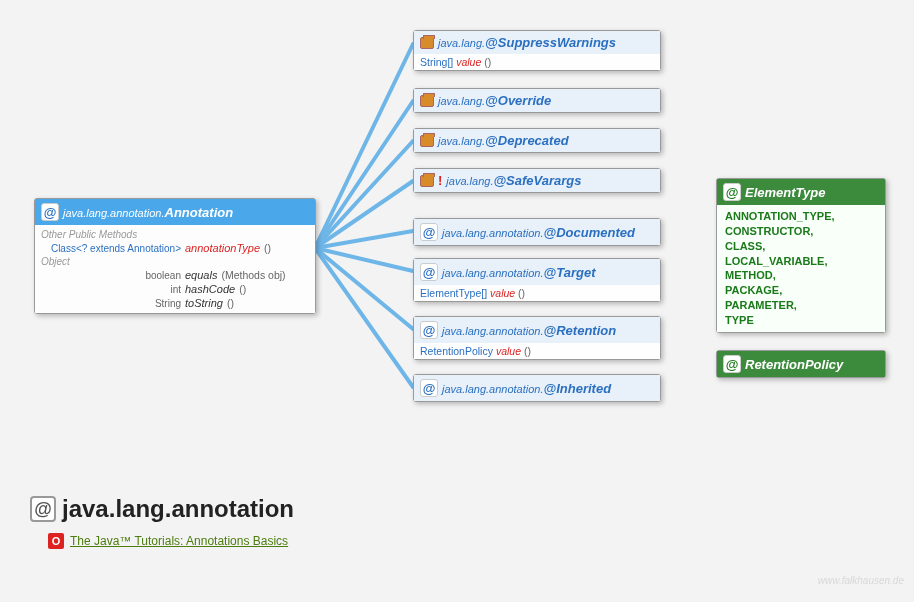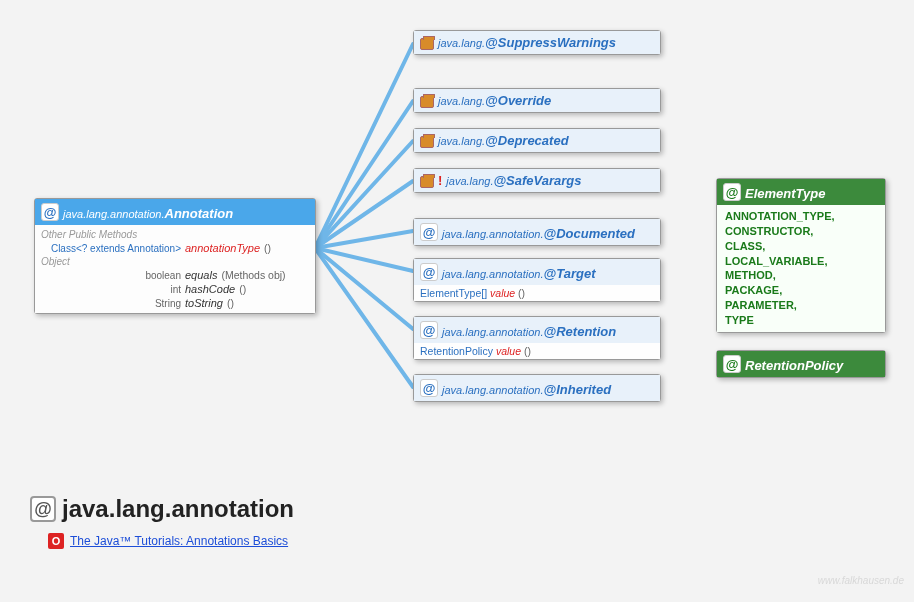--- a/index.html
+++ b/index.html
@@ -22,21 +22,21 @@
   .box {
     position: absolute;
     border: 1px solid #999;
     background: #fff;
     box-shadow: 2px 2px 5px rgba(0,0,0,0.25);
     border-radius: 3px;
   }
   .box-header {
     padding: 4px 6px;
     display: flex;
-    align-items: flex-end;
+    align-items: center;
     gap: 4px;
     font-size: 13px;
   }
   .hdr-blue { background: #4aa7ea; color: #fff; }
   .hdr-lightblue { background: #e8f1fa; color: #2b70c0; }
   .hdr-green { background: #3c8a3c; color: #fff; }
   .pkg { font-style: italic; font-size: 11px; }
   .clsname { font-weight: bold; font-style: italic; }
   .clsname-at { font-weight: bold; font-style: italic; }
   .box-body {
@@ -125,21 +125,21 @@
     display:inline-flex;
     width:16px;height:16px;
     background:#d22;
     color:#fff;
     font-size:11px;
     font-weight:bold;
     align-items:center;
     justify-content:center;
     border-radius:2px;
   }
-  .link-text { color:#1d4ed8; text-decoration:underline; font-size:12px; }
+  .link-text { color:#4d7c0f; text-decoration:underline; font-size:12px; }
   .watermark {
     position:absolute;
     right:10px; bottom:16px;
     font-size:10px;
     color:#d8d8d8;
     font-style:italic;
   }
 </style>
 </head>
 <body>
@@ -189,20 +189,21 @@
     </div>
   </div>
 </div>
 
 <div id="children-container">
     <div class="box" style="left: 413px; top: 30px; width: 248px;">
       <div class="box-header hdr-lightblue">
         <span class="pkg-icon"></span>
         <span><span class="pkg">java.lang.</span><span class="clsname-at">@SuppressWarnings</span></span>
       </div>
+      <div class="child-body"><span class="type-blue">String[]</span> <span class="val-red">value</span> <span class="param">()</span></div>
     </div>
     <div class="box" style="left: 413px; top: 88px; width: 248px;">
       <div class="box-header hdr-lightblue">
         <span class="pkg-icon"></span>
         <span><span class="pkg">java.lang.</span><span class="clsname-at">@Override</span></span>
       </div>
     </div>
     <div class="box" style="left: 413px; top: 128px; width: 248px;">
       <div class="box-header hdr-lightblue">
         <span class="pkg-icon"></span>

